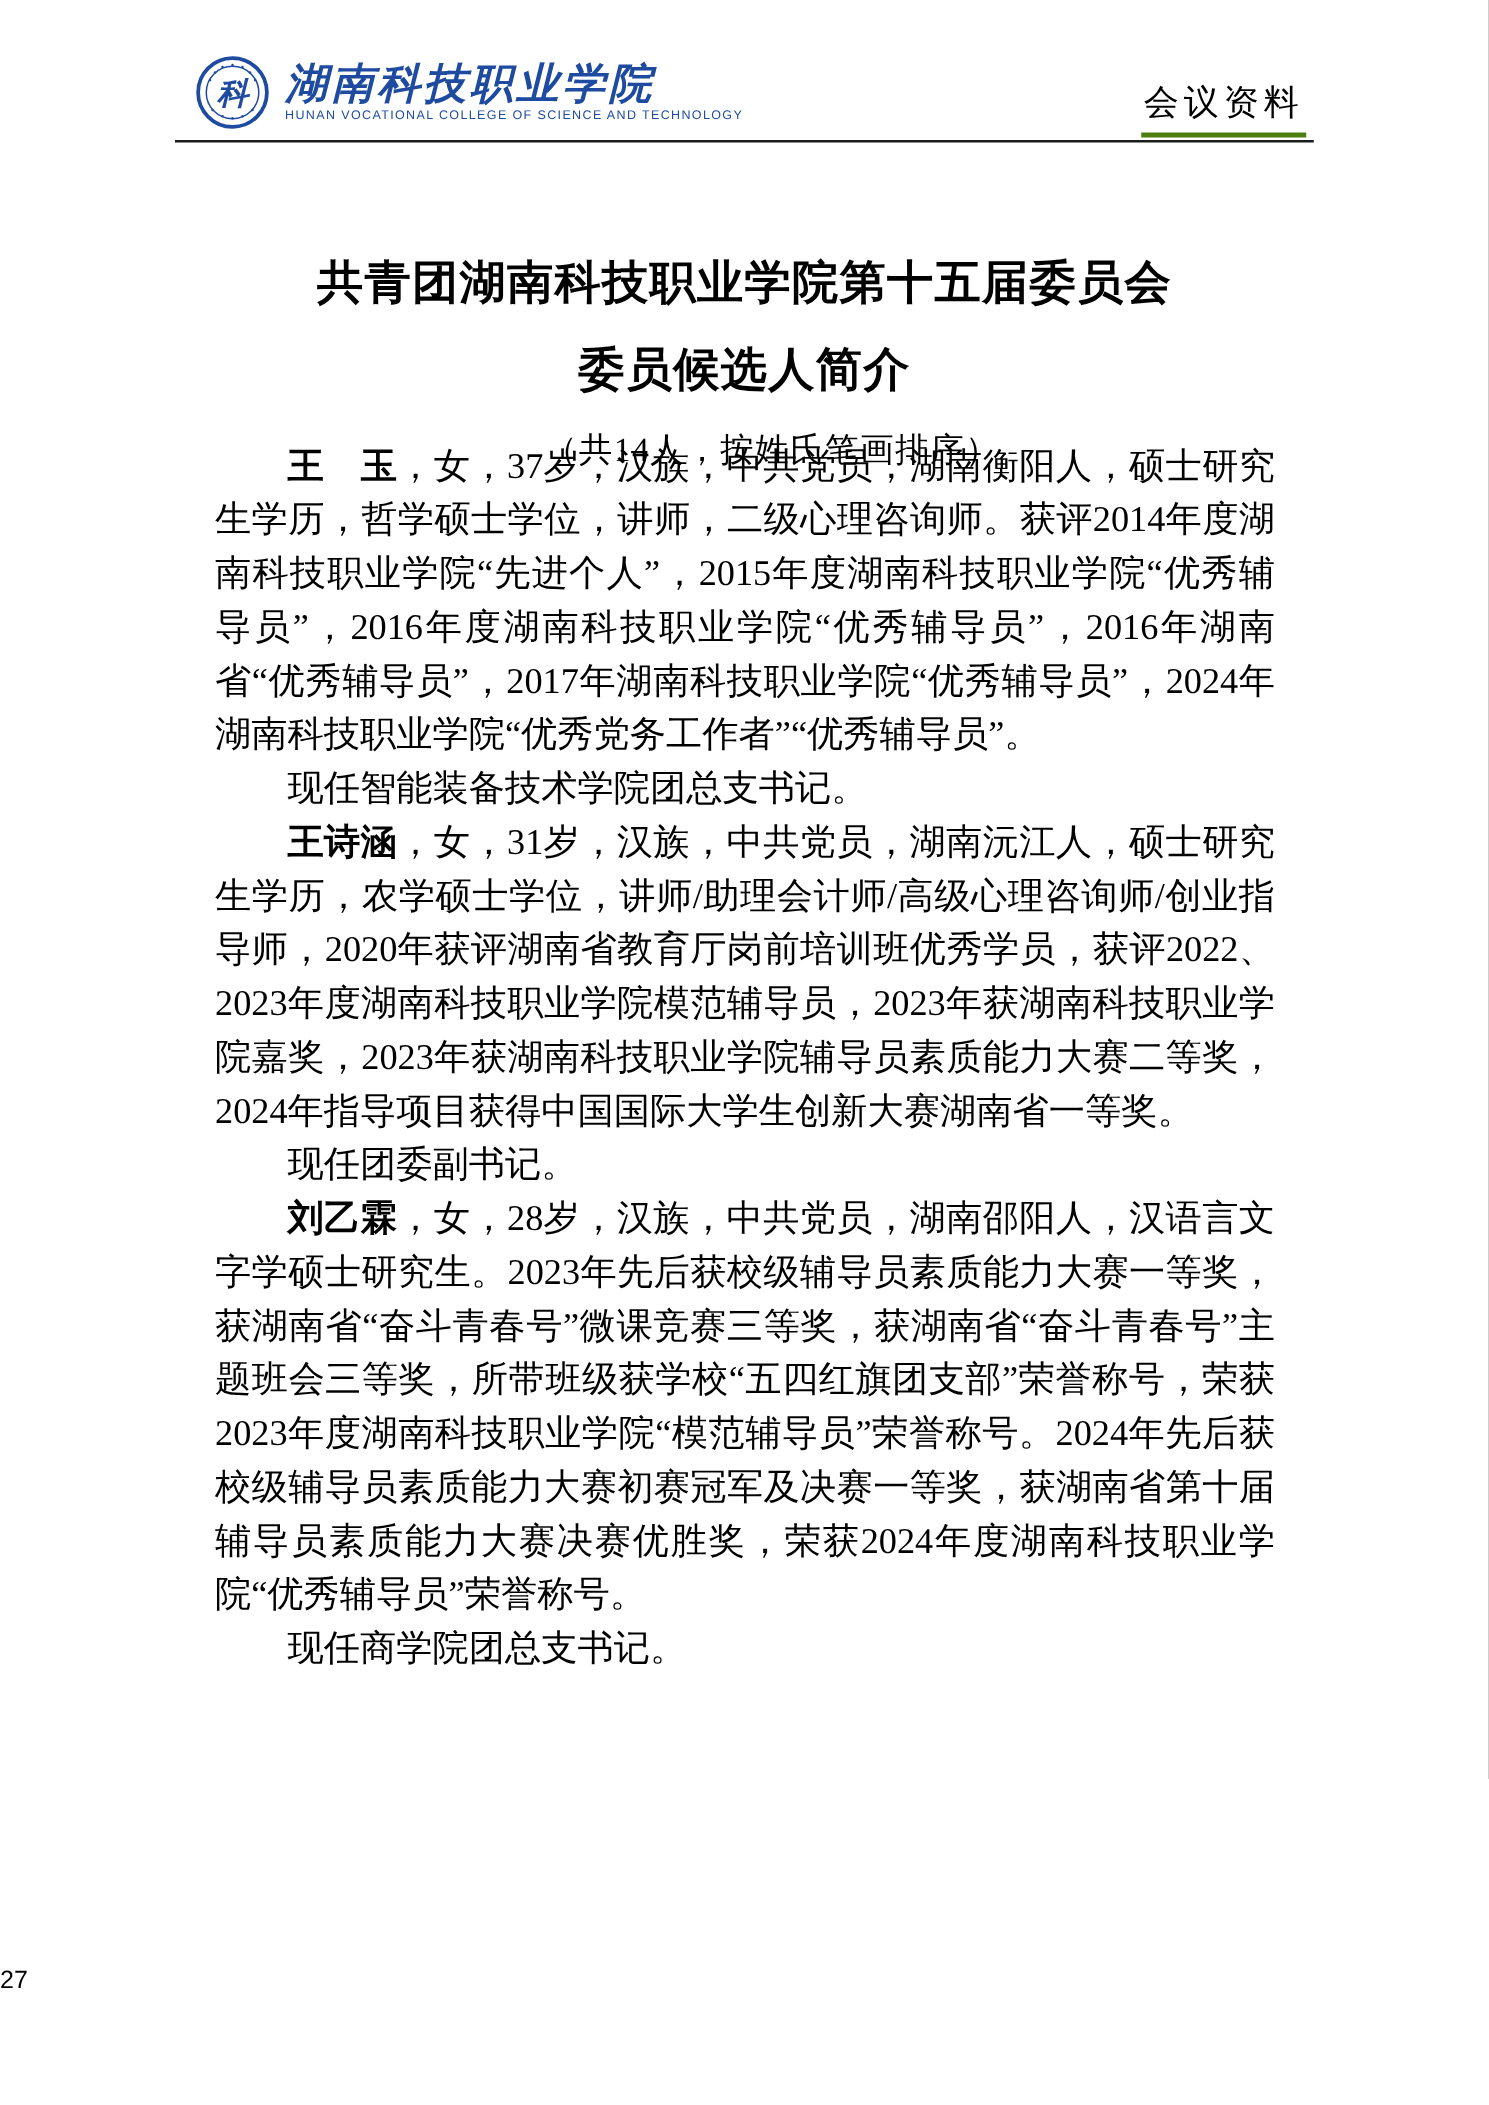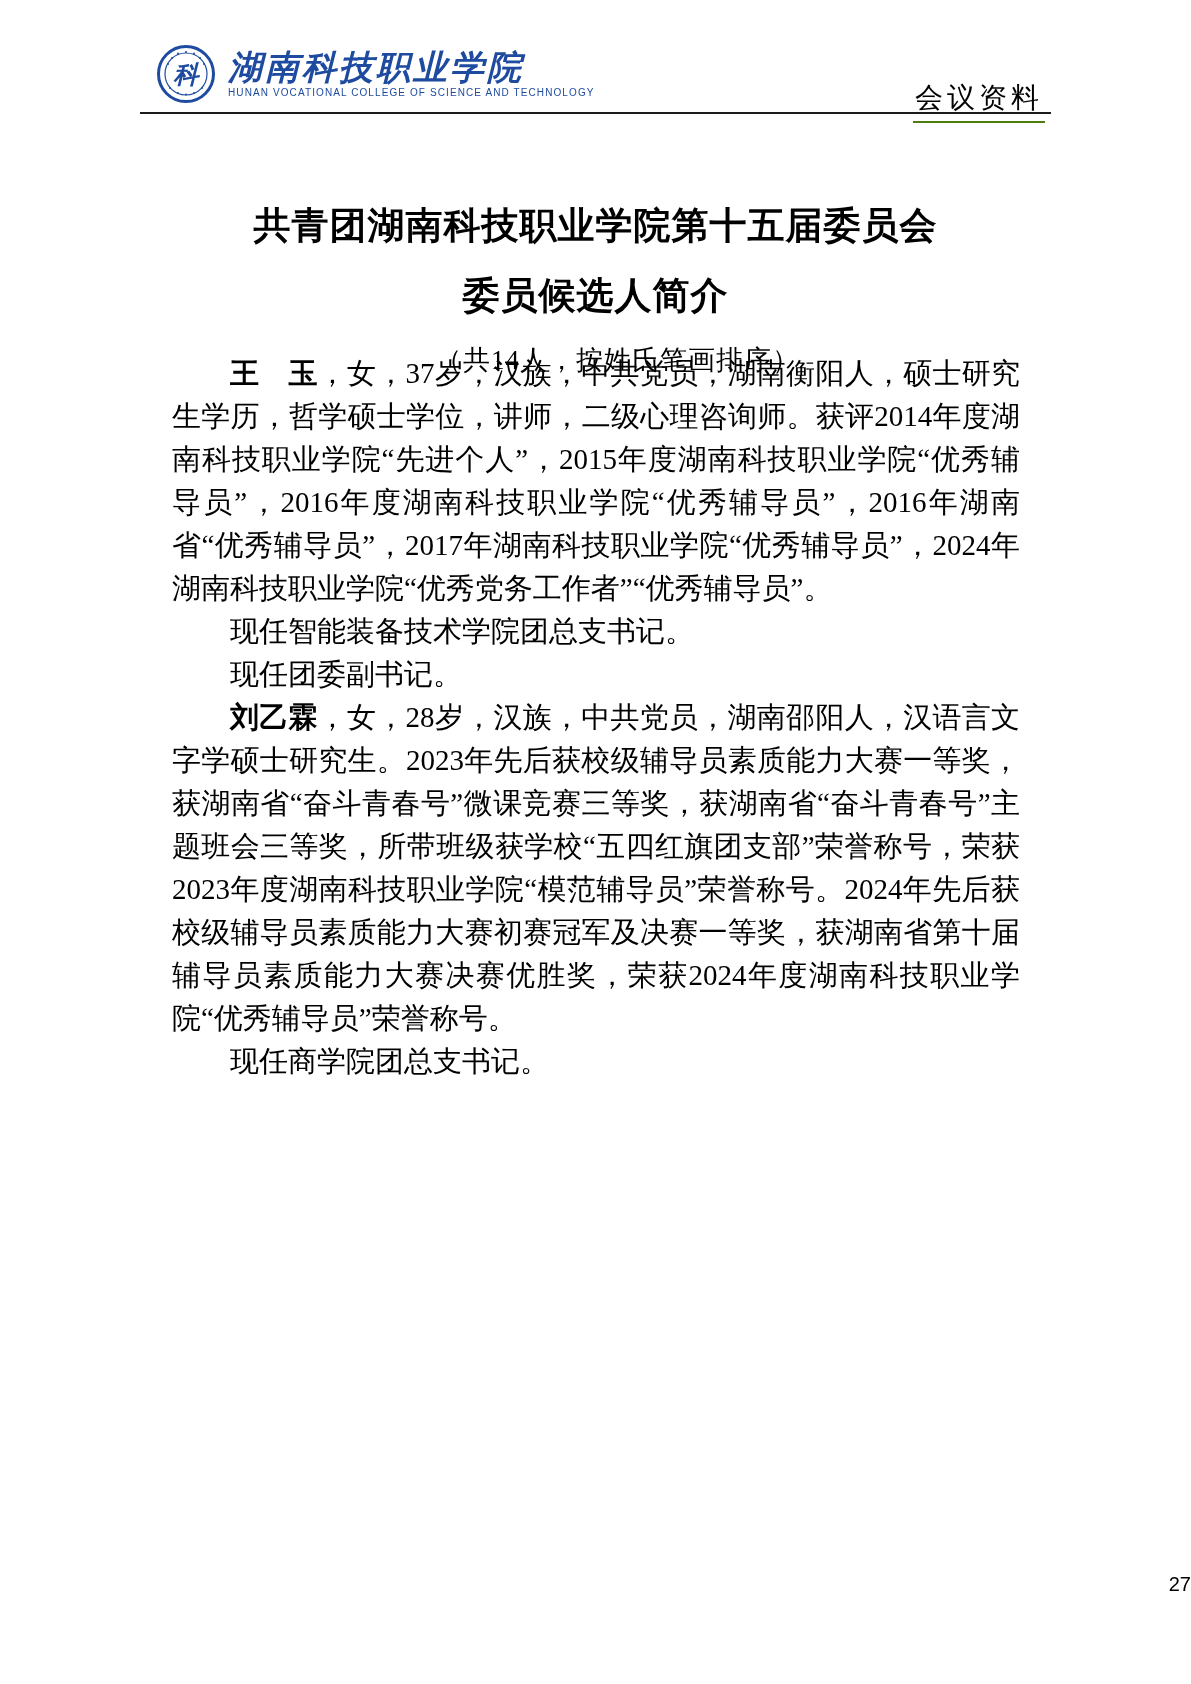--- a/index.html
+++ b/index.html
@@ -27,24 +27,24 @@
     color:#1e4ba0;
   }
   .school-en {
     font-family:"Liberation Sans", sans-serif;
     font-size:10px; line-height:13px;
     letter-spacing:1.1px;
     color:#1e4ba0;
     white-space:nowrap;
   }
   .header-tag {
-    position:absolute; right:146px; top:80px;
+    position:absolute; right:146px; top:65px;
     font-size:28px; line-height:36px;
     letter-spacing:4px;
-    border-bottom:2px solid #4d7c0f;
+    border-bottom:4px solid #4d7c0f;
     padding:0 2px 5px 2px;
   }
   .header-rule {
     position:absolute; left:140px; right:140px; top:112px;
     border-top:2.5px solid #1c1c1c;
     height:0;
   }
   
   .title-block {
     position:absolute; left:0; top:186px; width:100%;
@@ -68,21 +68,21 @@
     position:absolute; left:172px; top:352px; width:848px;
     font-size:29px; line-height:43px;
     text-align:justify;
     text-align-last:left;
   }
   .para { margin:0; text-indent:58px; }
   .person-name { font-weight:bold; }
   
   .page-number {
     position:absolute; left:0; top:1572px; width:100%;
-    text-align:right;
+    text-align:left;
     font-family:"Liberation Sans", sans-serif;
     font-size:20px; line-height:24px;
   }
 </style>
 </head>
 <body>
 
 <div class="page">
 
   <div class="logo">
@@ -116,20 +116,21 @@
 
   <div class="title-block">
     <h1 class="title-line">共青团湖南科技职业学院第十五届委员会</h1>
     <h1 class="title-line">委员候选人简介</h1>
     <div class="subtitle">（共14人，按姓氏笔画排序）</div>
   </div>
 
   <div class="body-text">
       <p class="para"><b class="person-name">王　玉</b><span>，女，37岁，汉族，中共党员，湖南衡阳人，硕士研究生学历，哲学硕士学位，讲师，二级心理咨询师。获评2014年度湖南科技职业学院“先进个人”，2015年度湖南科技职业学院“优秀辅导员”，2016年度湖南科技职业学院“优秀辅导员”，2016年湖南省“优秀辅导员”，2017年湖南科技职业学院“优秀辅导员”，2024年湖南科技职业学院“优秀党务工作者”“优秀辅导员”。</span></p>
       <p class="para"><span>现任智能装备技术学院团总支书记。</span></p>
+      <p class="para"><b class="person-name">王诗涵</b><span>，女，31岁，汉族，中共党员，湖南沅江人，硕士研究生学历，农学硕士学位，讲师/助理会计师/高级心理咨询师/创业指导师，2020年获评湖南省教育厅岗前培训班优秀学员，获评2022、2023年度湖南科技职业学院模范辅导员，2023年获湖南科技职业学院嘉奖，2023年获湖南科技职业学院辅导员素质能力大赛二等奖，2024年指导项目获得中国国际大学生创新大赛湖南省一等奖。</span></p>
       <p class="para"><span>现任团委副书记。</span></p>
       <p class="para"><b class="person-name">刘乙霖</b><span>，女，28岁，汉族，中共党员，湖南邵阳人，汉语言文字学硕士研究生。2023年先后获校级辅导员素质能力大赛一等奖，获湖南省“奋斗青春号”微课竞赛三等奖，获湖南省“奋斗青春号”主题班会三等奖，所带班级获学校“五四红旗团支部”荣誉称号，荣获2023年度湖南科技职业学院“模范辅导员”荣誉称号。2024年先后获校级辅导员素质能力大赛初赛冠军及决赛一等奖，获湖南省第十届辅导员素质能力大赛决赛优胜奖，荣获2024年度湖南科技职业学院“优秀辅导员”荣誉称号。</span></p>
       <p class="para"><span>现任商学院团总支书记。</span></p>
     </div>
 
   <div class="page-number">27</div>
 
 </div>
 
 </body></html>

